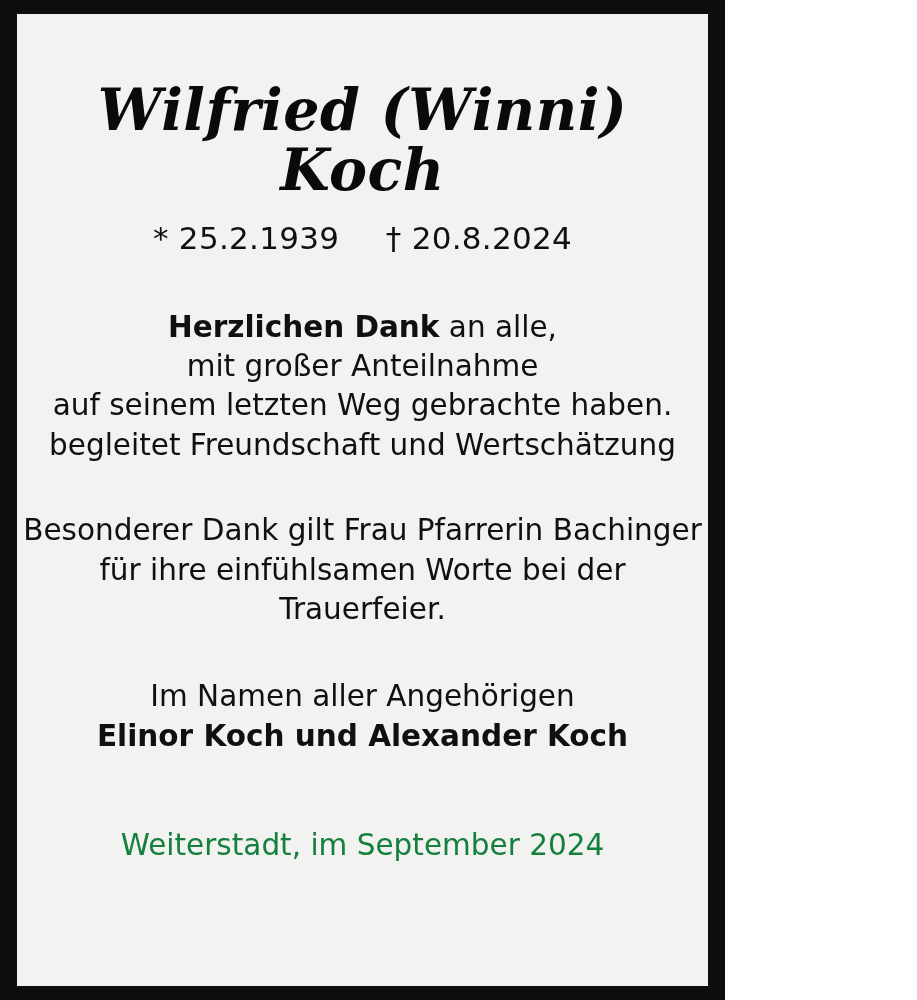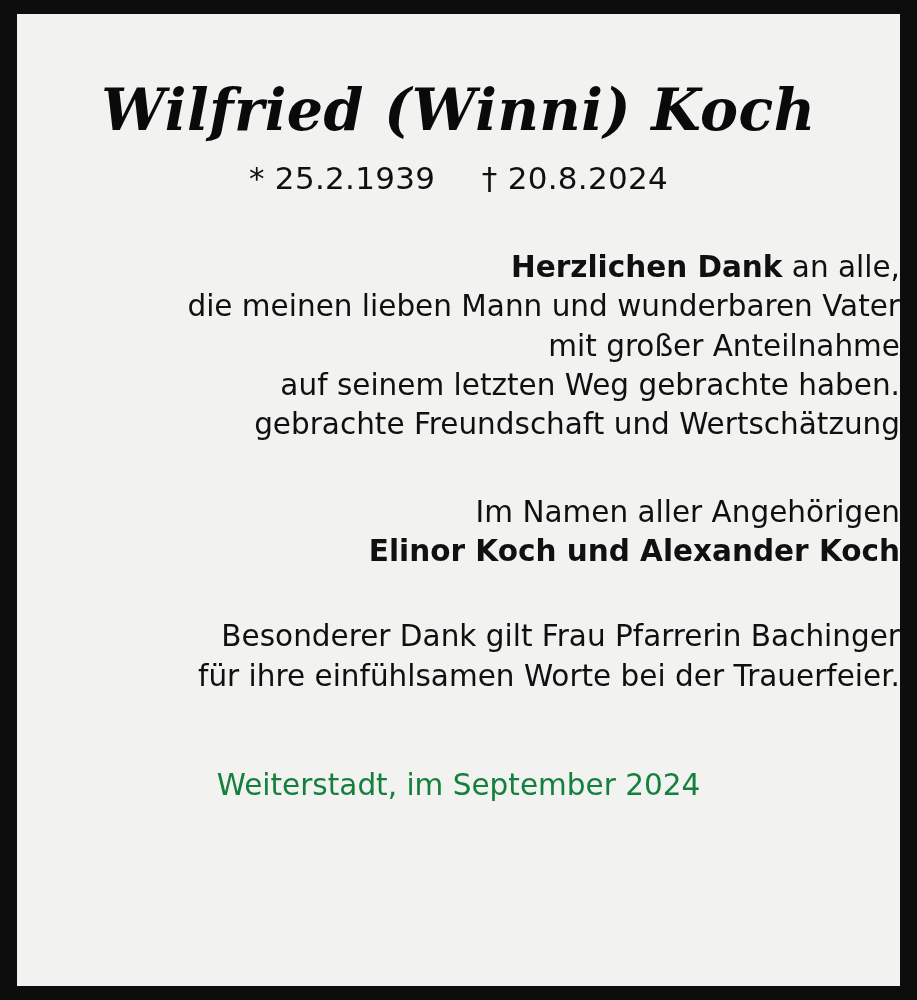--- a/index.html
+++ b/index.html
@@ -7,21 +7,21 @@
     padding: 0;
     background: #ffffff;
   }
   body {
     width: 917px;
     height: 1000px;
     font-family: "DejaVu Sans", sans-serif;
   }
   .notice {
     position: relative;
-    width: 917px;
+    width: 725px;
     height: 1000px;
     box-sizing: border-box;
     background: #f2f2f0;
     border-top: 14px solid #0d0d0d;
     border-bottom: 14px solid #0d0d0d;
     border-left: 17px solid #0d0d0d;
     border-right: 17px solid #0d0d0d;
     overflow: hidden;
   }
   .inner {
@@ -76,53 +76,51 @@
     font-size: 29.5px;
     line-height: 1.335;
   }
   .place {
     margin-top: 72px;
     font-size: 29.5px;
     color: #15803d;
   }
   .line {
     display: block;
-    text-align: right;
   }
 </style>
 </head>
 <body>
 
 <div class="notice">
   <div class="inner">
 
     <div class="name">Wilfried (Winni) Koch</div>
 
     <div class="dates">
       <span>*</span>
       <span>25.2.1939</span>
       <span class="gap"></span>
       <span>†</span>
       <span>20.8.2024</span>
     </div>
 
     <div class="thanks-block">
       <span class="line"><span class="lead">Herzlichen Dank</span><span> an alle,</span></span>
-      <span class="line">die meinen lieben Mann und wunderbaren Vater</span>
       <span class="line">mit großer Anteilnahme</span>
       <span class="line">auf seinem letzten Weg gebrachte haben.</span>
-      <span class="line">gebrachte Freundschaft und Wertschätzung</span>
+      <span class="line">begleitet Freundschaft und Wertschätzung</span>
+    </div>
+
+    <div class="para">
+      <span class="line">Besonderer Dank gilt Frau Pfarrerin Bachinger</span>
+      <span class="line">für ihre einfühlsamen Worte bei der Trauerfeier.</span>
     </div>
 
     <div class="para tight">
       <span class="line">Im Namen aller Angehörigen</span>
       <span class="line signature">Elinor Koch und Alexander Koch</span>
-    </div>
-
-    <div class="para">
-      <span class="line">Besonderer Dank gilt Frau Pfarrerin Bachinger</span>
-      <span class="line">für ihre einfühlsamen Worte bei der Trauerfeier.</span>
     </div>
 
     <div class="place">Weiterstadt, im September 2024</div>
 
   </div>
 </div>
 
 </body></html>

